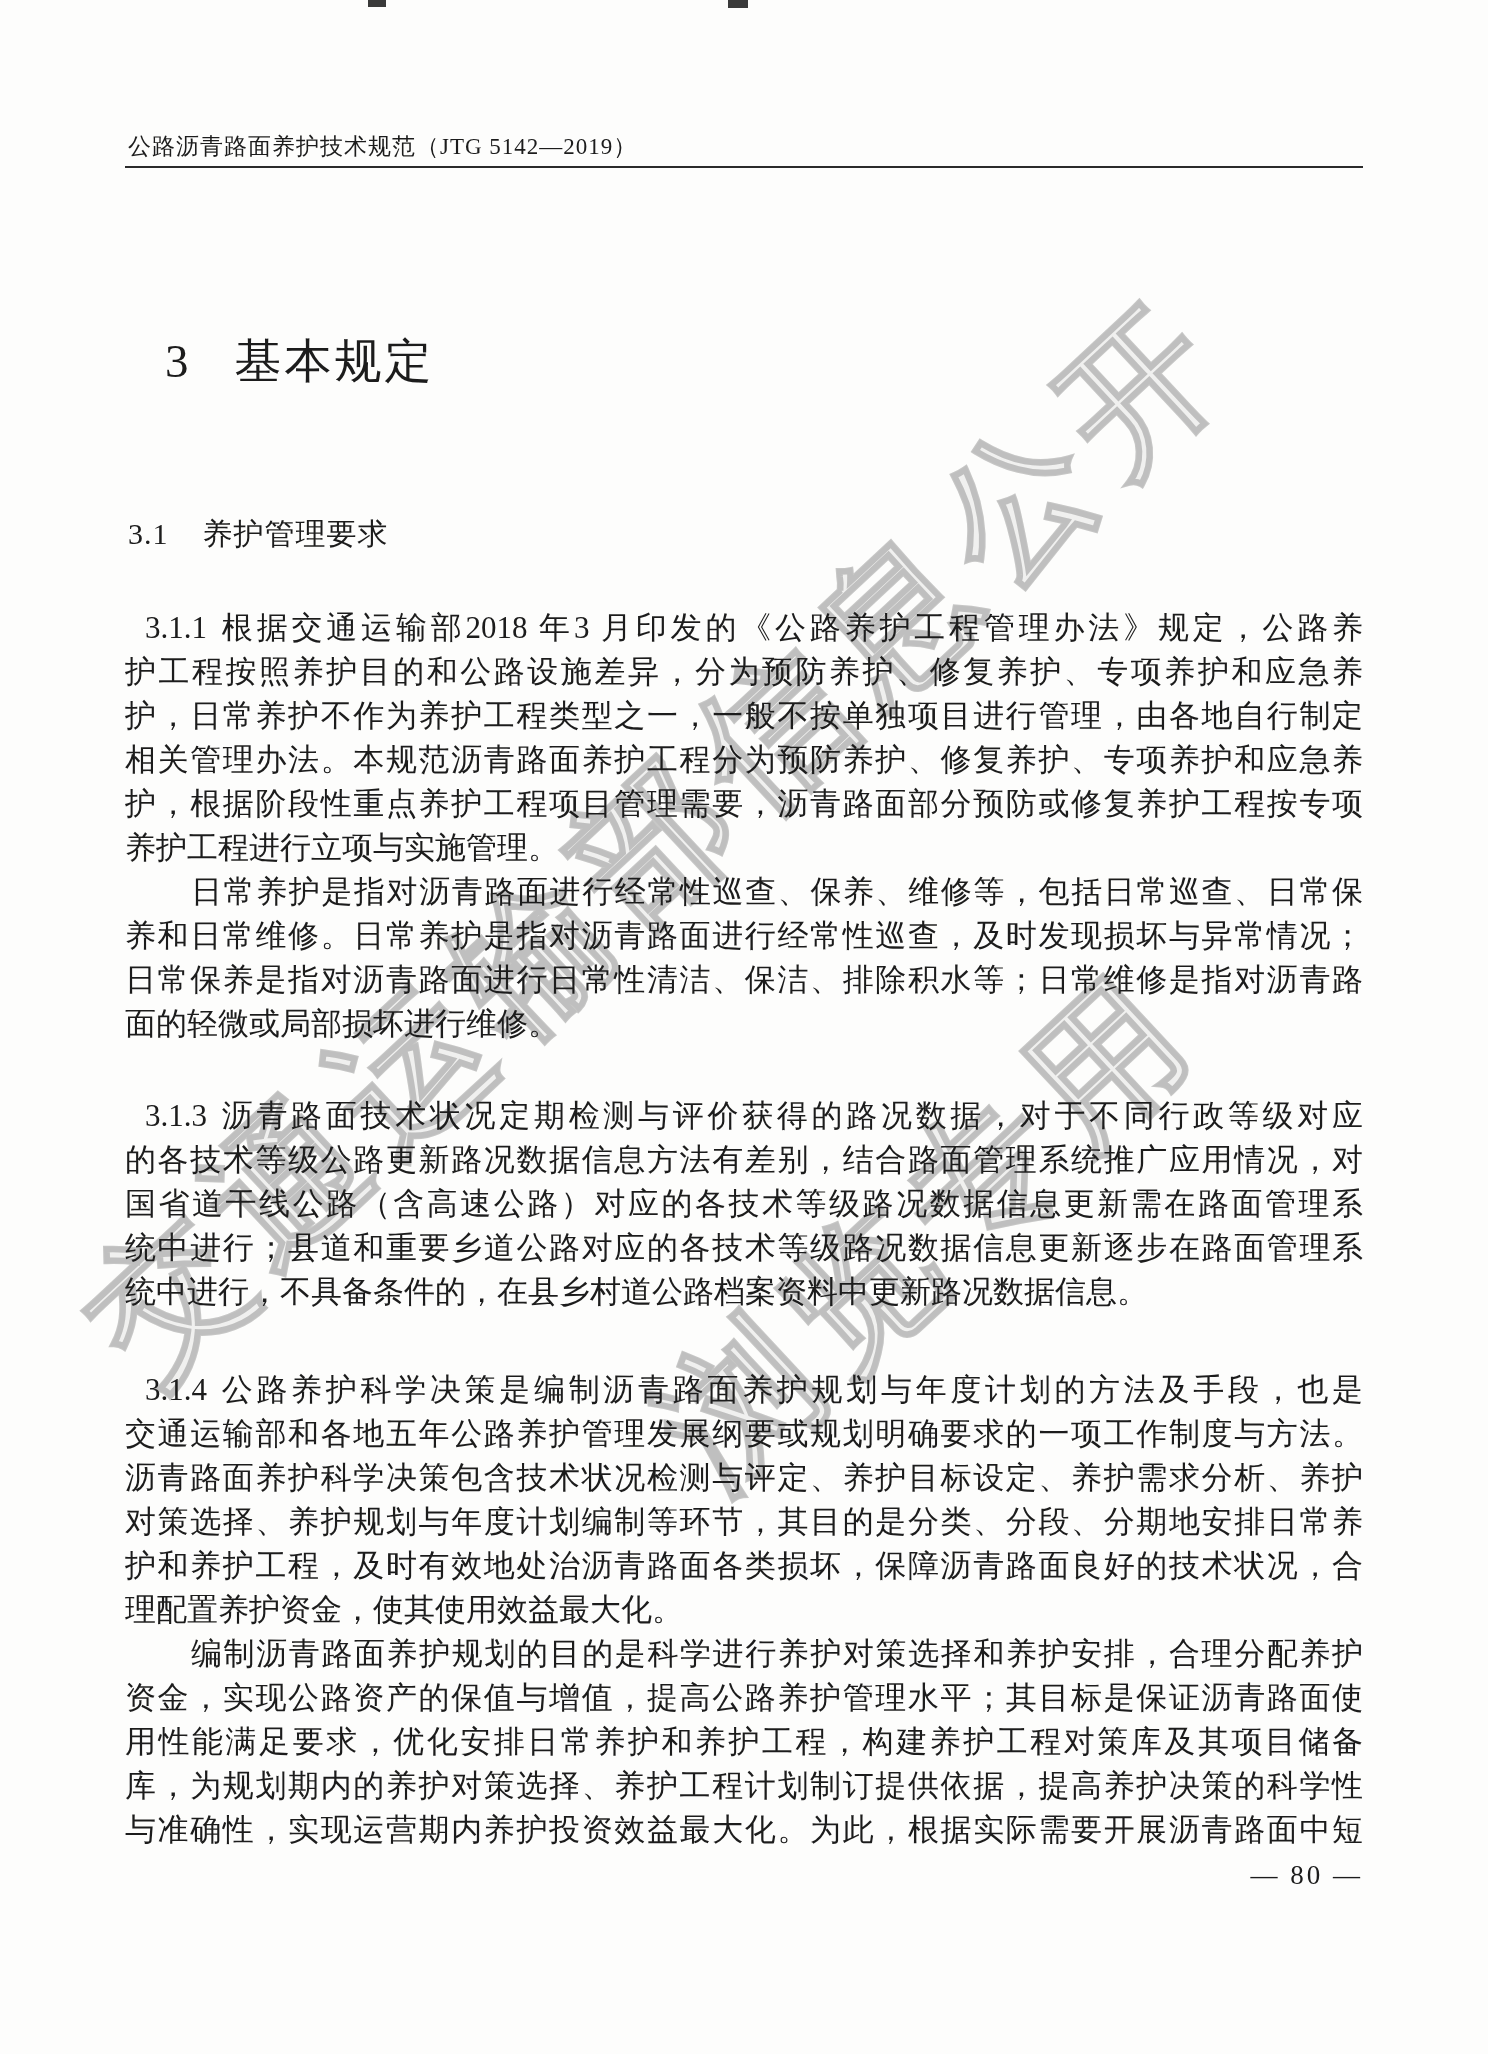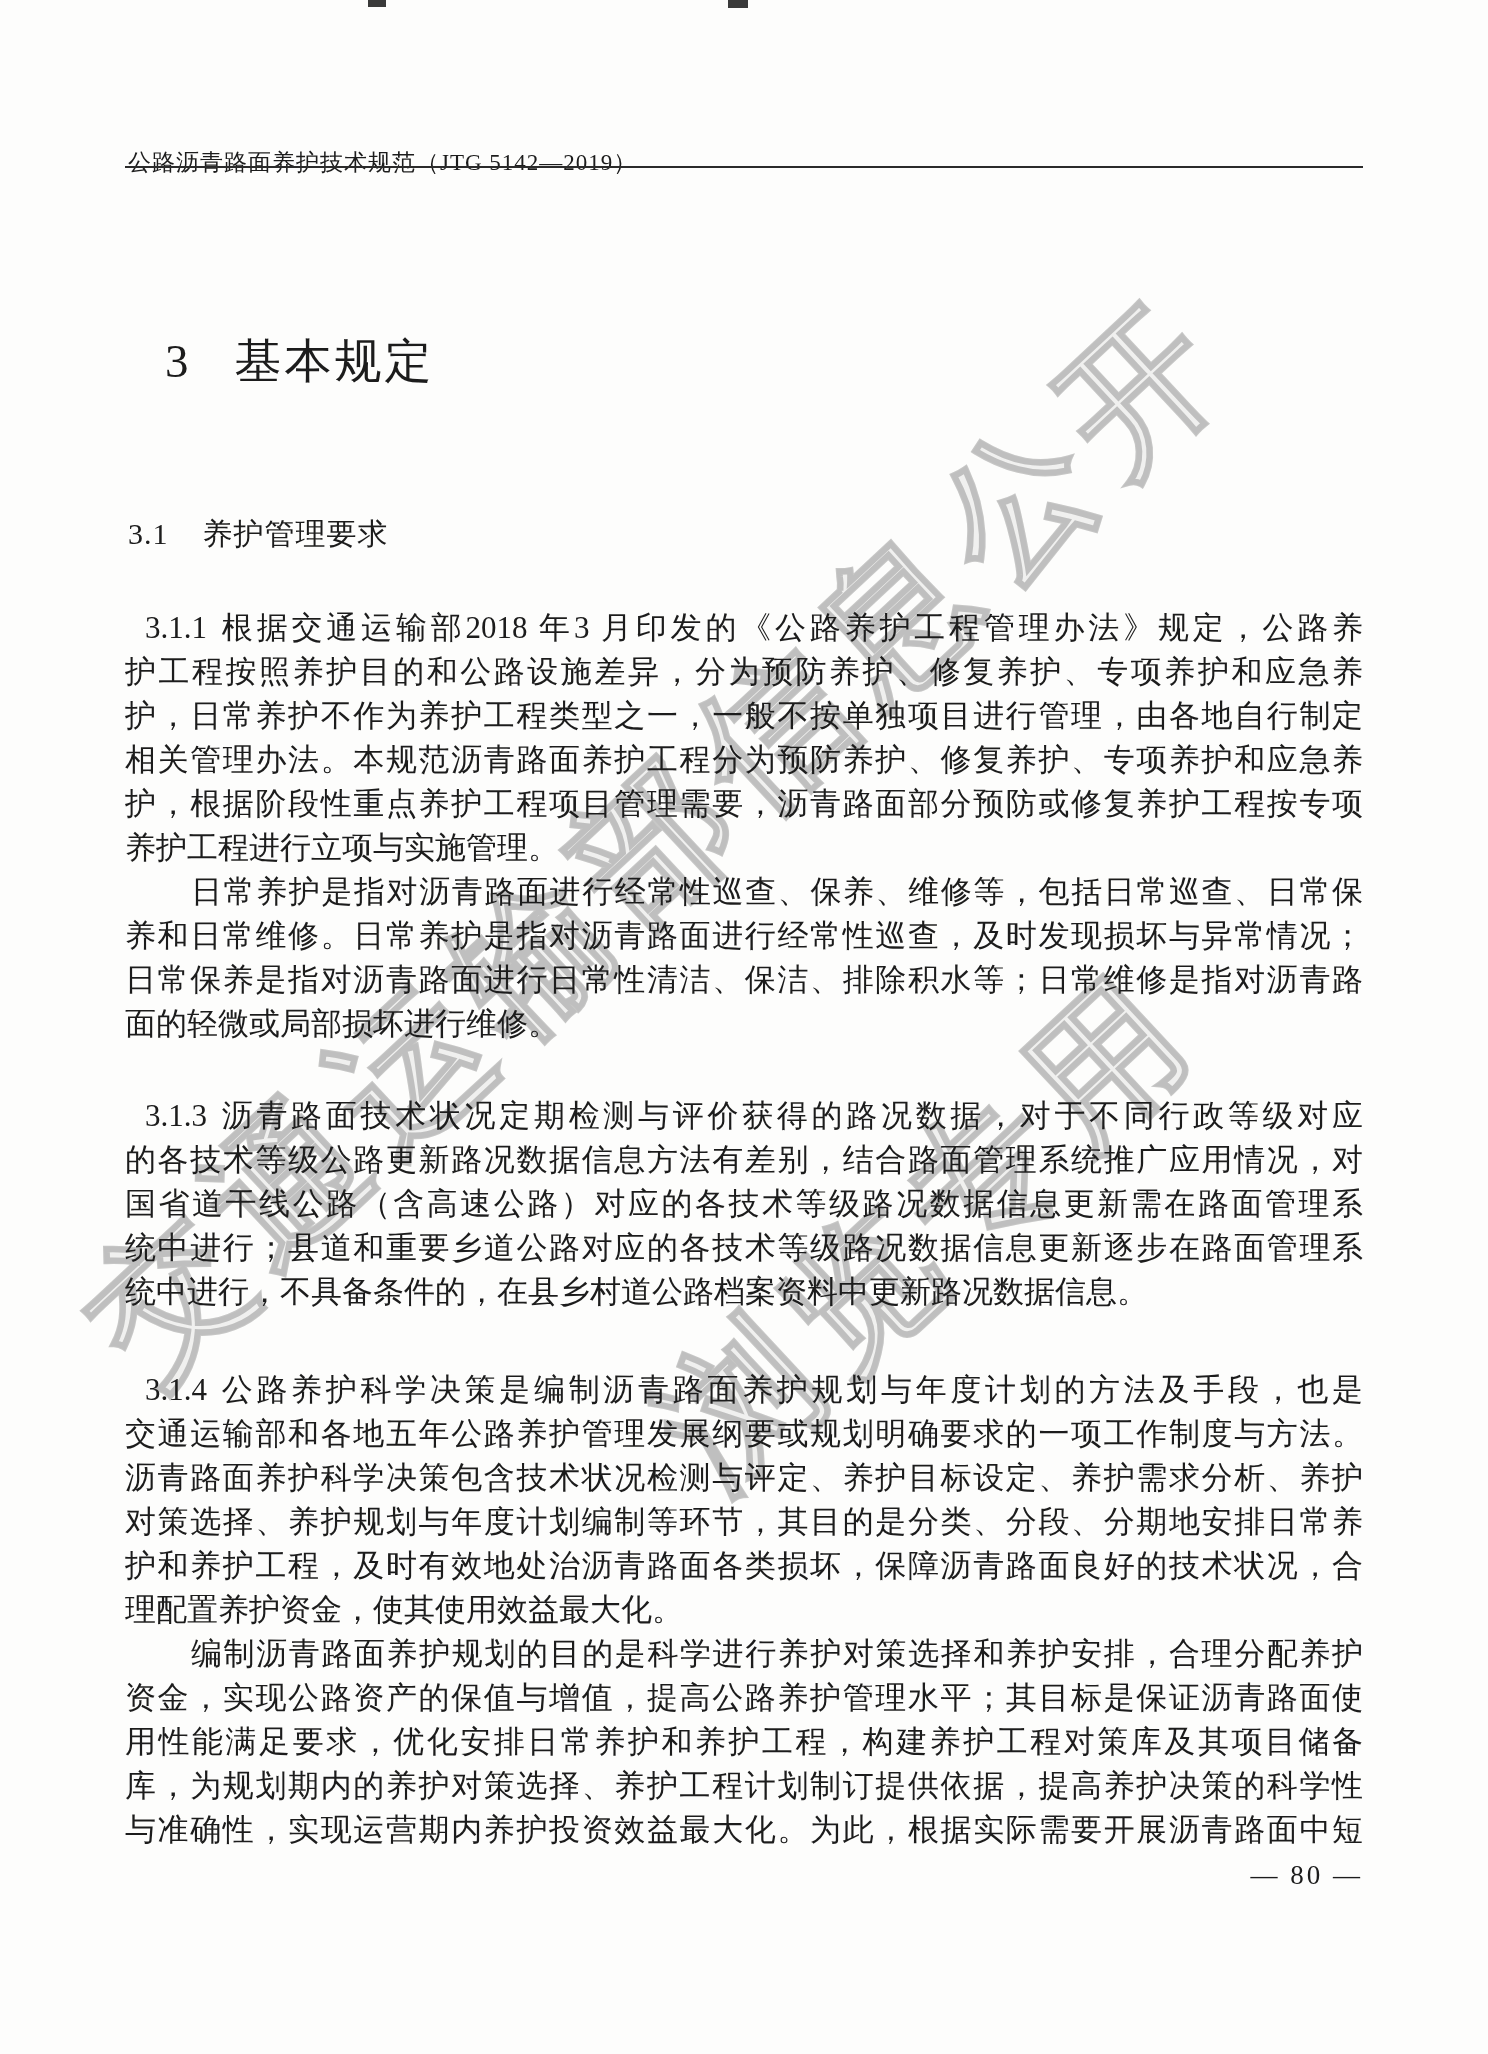--- a/index.html
+++ b/index.html
@@ -9,21 +9,21 @@
     font-family:"Liberation Serif", serif; color:#1c1c1c;
   }
   
   .tick { position:absolute; top:0; background:#3a3a3a; }
   .tick.t1 { left:368px; width:18px; height:7px; }
   .tick.t2 { left:728px; width:20px; height:8px; }
 
   
   .header-text {
     position:absolute; left:128px; top:131px;
-    font-size:23px; letter-spacing:1px; white-space:nowrap;margin-top:16px;
+    font-size:23px; letter-spacing:1px; white-space:nowrap;
   }
   .header-rule {
     position:absolute; left:125px; top:166px; width:1238px; height:2px;
     background:#2b2b2b;
   }
 
   
   .wm {
     position:absolute; white-space:nowrap; z-index:0;
     font-size:150px; letter-spacing:16px; font-weight:bold;

